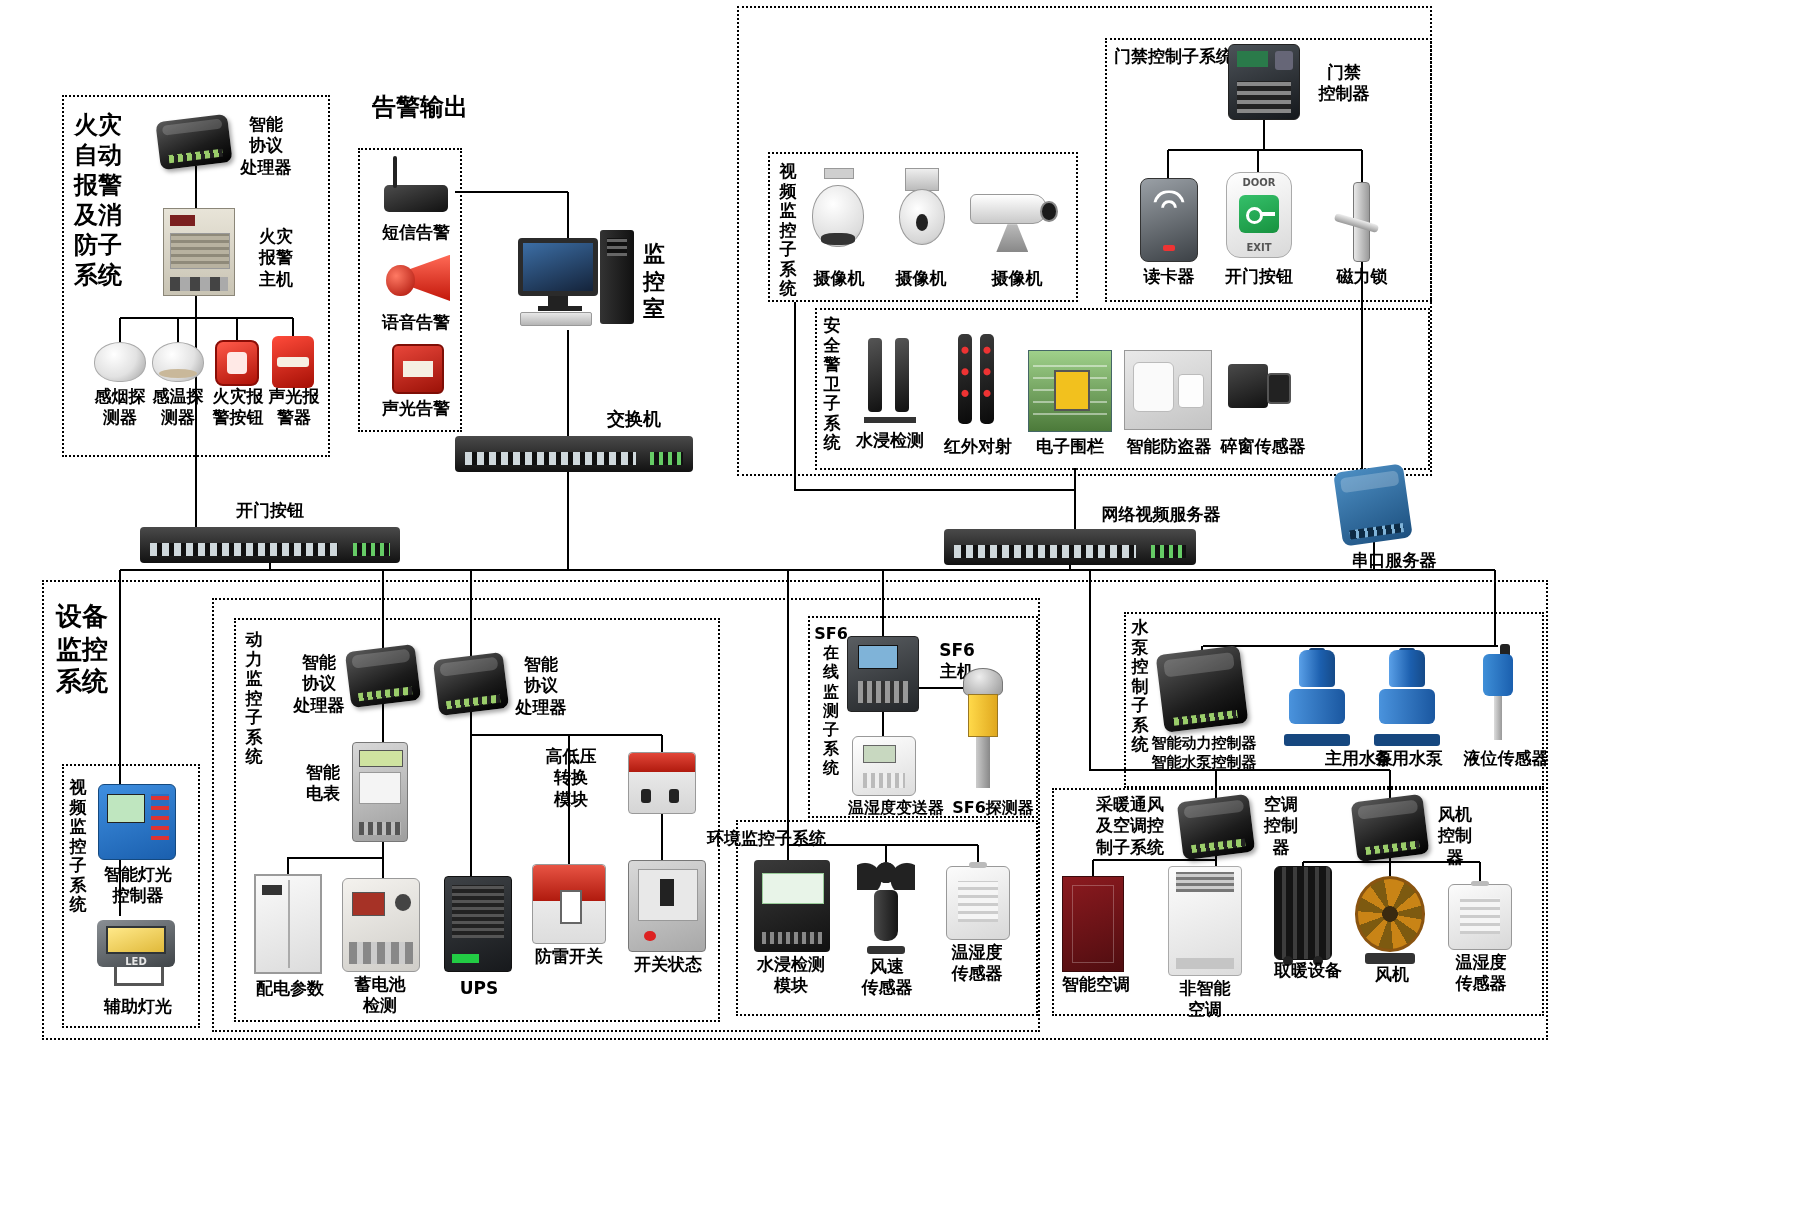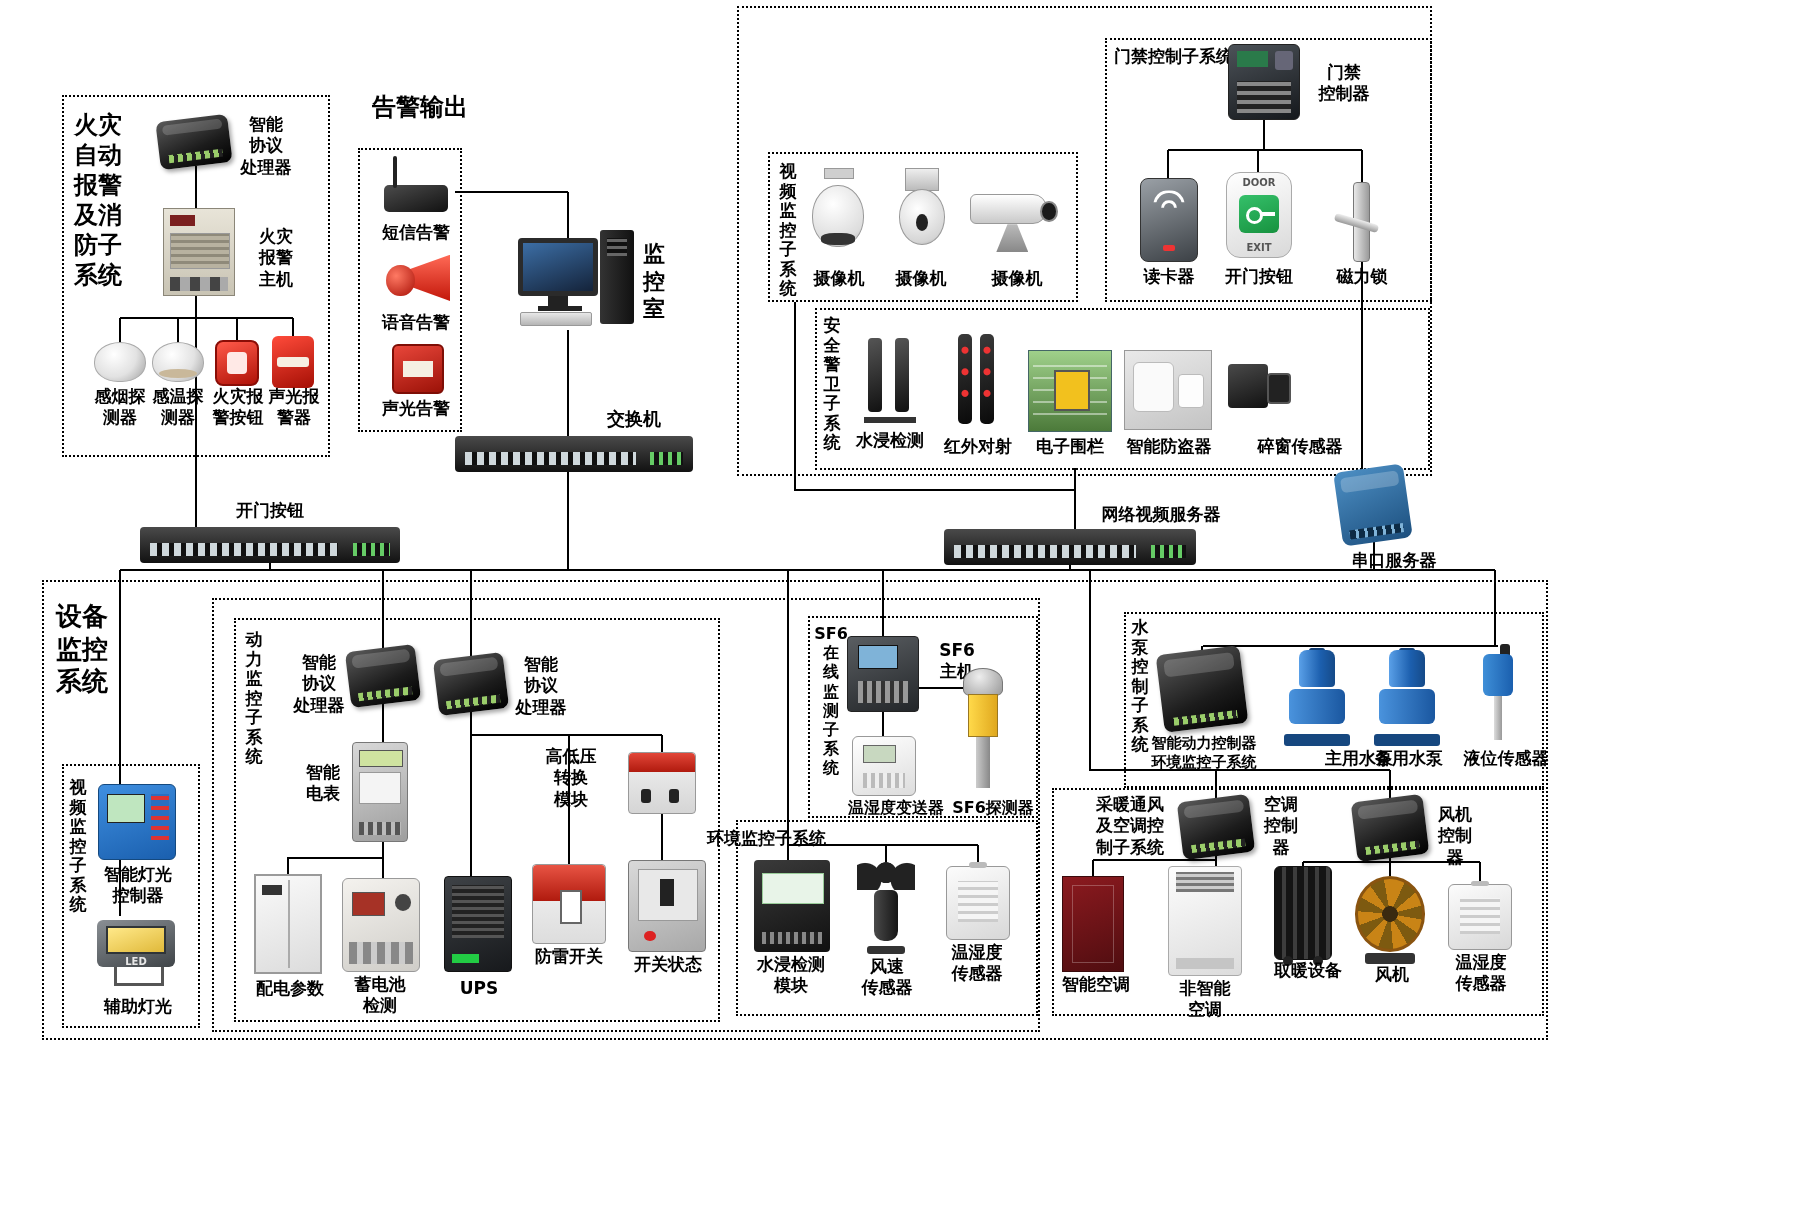--- a/index.html
+++ b/index.html
@@ -328,21 +328,21 @@
   <div class="dev irbeam" style="left:948px;top:334px;width:58px;height:96px;">
       <span class="s1"></span>
       <span class="s2"></span>
     </div>
   <div class="lbl" style="left:942px;top:436px;width:72px;">红外对射</div>
   <div class="dev fence" style="left:1028px;top:350px;width:84px;height:82px;"></div>
   <div class="lbl" style="left:1034px;top:436px;width:72px;">电子围栏</div>
   <div class="dev antith" style="left:1124px;top:350px;width:88px;height:80px;"></div>
   <div class="lbl" style="left:1124px;top:436px;width:90px;">智能防盗器</div>
   <div class="dev winsensor" style="left:1222px;top:350px;width:72px;height:76px;"></div>
-  <div class="lbl" style="left:1218px;top:436px;width:90px;margin-left:37px;">碎窗传感器</div>
+  <div class="lbl" style="left:1218px;top:436px;width:90px;">碎窗传感器</div>
 
   <div class="lbl" style="left:220px;top:500px;width:100px;">开门按钮</div>
   <div class="dev netswitch" style="left:140px;top:527px;width:260px;height:36px;"></div>
   <div class="lbl" style="left:1094px;top:504px;width:134px;">网络视频服务器</div>
   <div class="dev netswitch" style="left:944px;top:529px;width:252px;height:36px;"></div>
   <div class="dev serialdev" style="left:1338px;top:468px;width:70px;height:74px;"></div>
   <div class="lbl" style="left:1348px;top:550px;width:92px;">串口服务器</div>
 
   <div class="lbl" style="left:52px;top:600px;width:60px;font-size:26px;">设备
 监控
@@ -439,21 +439,21 @@
 
   <div class="lbl" style="left:1128px;top:618px;width:24px;line-height:1.15;">水
 泵
 控
 制
 子
 系
 统</div>
   <div class="dev blackdev rot" style="left:1160px;top:650px;width:84px;height:78px;"></div>
   <div class="lbl" style="left:1148px;top:734px;width:112px;font-size:15px;">智能动力控制器
-环境监控子系统</div>
+智能水泵控制器</div>
   <div class="dev pumpdev" style="left:1284px;top:648px;width:66px;height:98px;">
       <span class="s1"></span>
       <span class="s2"></span>
     </div>
   <div class="lbl" style="left:1284px;top:748px;width:70px;margin-left:40px;">主用水泵</div>
   <div class="dev pumpdev" style="left:1374px;top:648px;width:66px;height:98px;">
       <span class="s1"></span>
       <span class="s2"></span>
     </div>
   <div class="lbl" style="left:1374px;top:748px;width:70px;">备用水泵</div>

